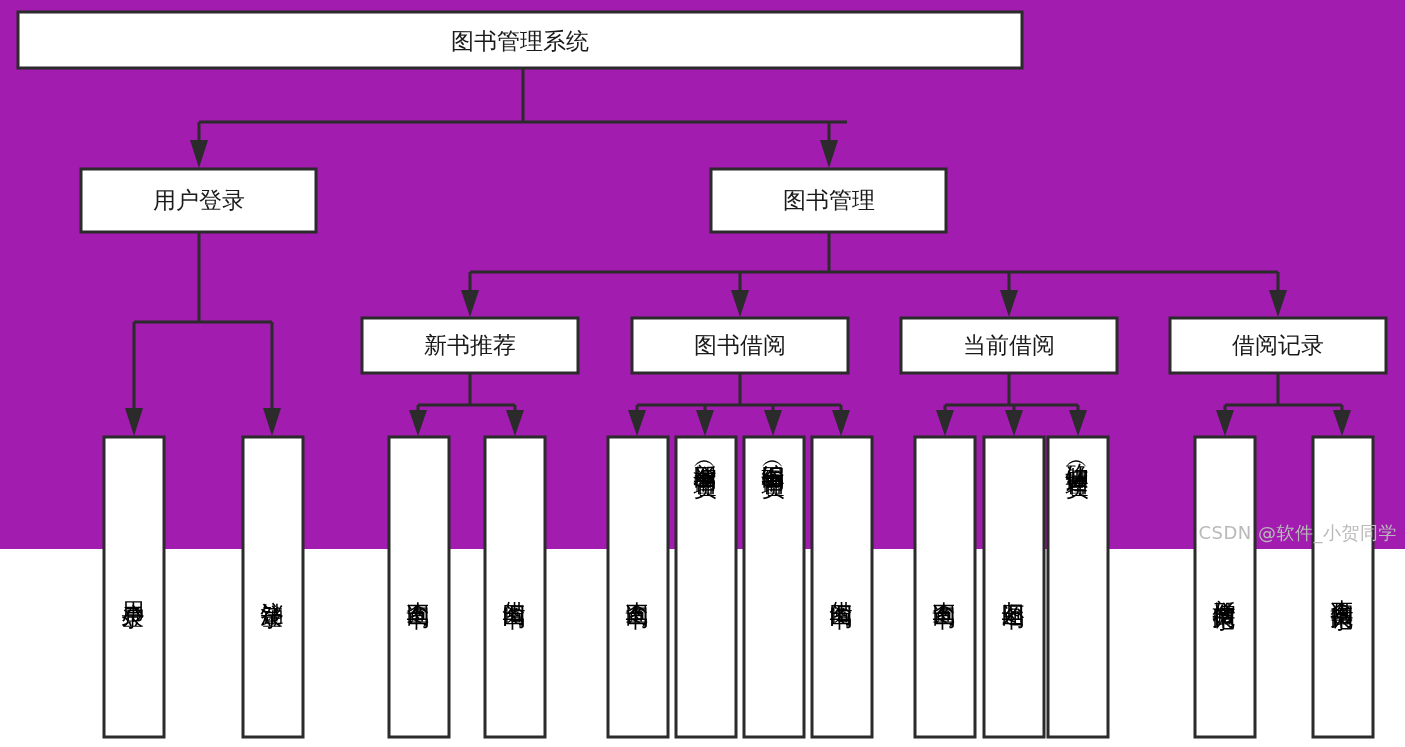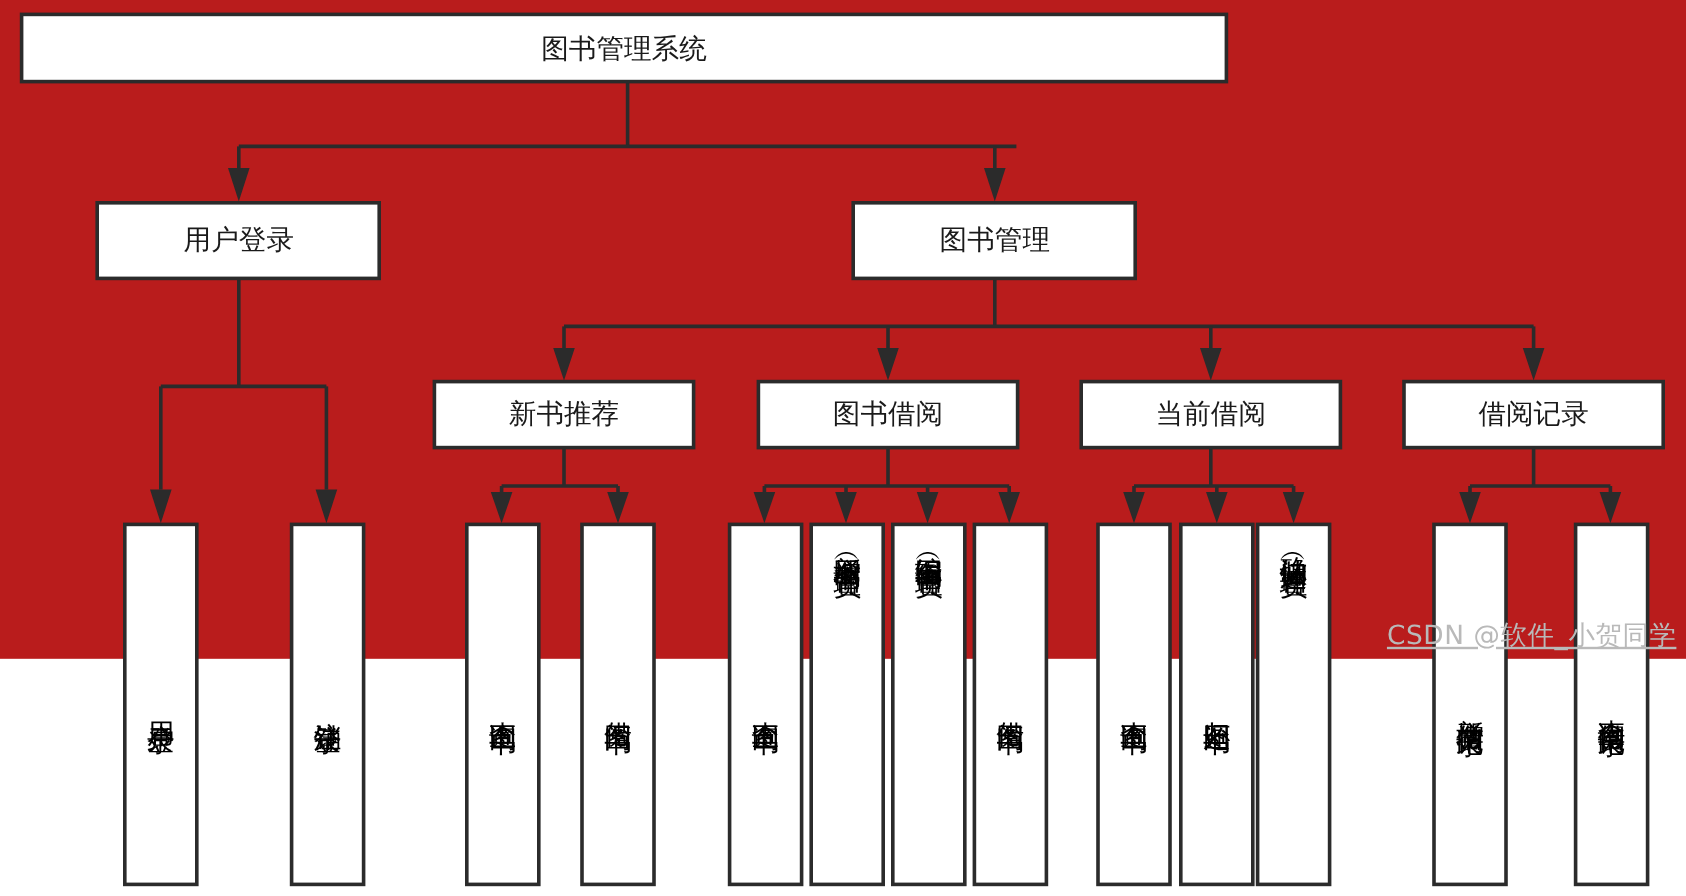--- a/index.html
+++ b/index.html
@@ -10,21 +10,21 @@
   body {
     width: 1405px;
     height: 747px;
     font-family: "DejaVu Sans", "Liberation Sans", sans-serif;
     overflow: hidden;
   }
   #diagram-root {
     position: relative;
     width: 1405px;
     height: 549px;
-    background: #b91c1c;
+    background: #a21caf;
   }
   svg.diagram-canvas {
     position: absolute;
     left: 0;
     top: 0;
     width: 1405px;
     height: 747px;
   }
   .node-box {
     fill: #ffffff;
@@ -55,26 +55,25 @@
     writing-mode: vertical-rl;
     text-orientation: upright;
     letter-spacing: 2px;
     white-space: pre;
   }
   .watermark {
     position: absolute;
     right: 8px;
     bottom: 4px;
     font-family: "DejaVu Sans", "Liberation Sans", sans-serif;
-    font-size: 22px;
+    font-size: 18px;
     color: #b9b9b9;
     letter-spacing: 0.5px;
     white-space: nowrap;
     pointer-events: none;
-    text-decoration: underline;
   }
 </style>
 </head>
 <body>
 
 <div id="diagram-root">
 
   <svg class="diagram-canvas" viewBox="0 0 1405 747" xmlns="http://www.w3.org/2000/svg">
 
     <g>

